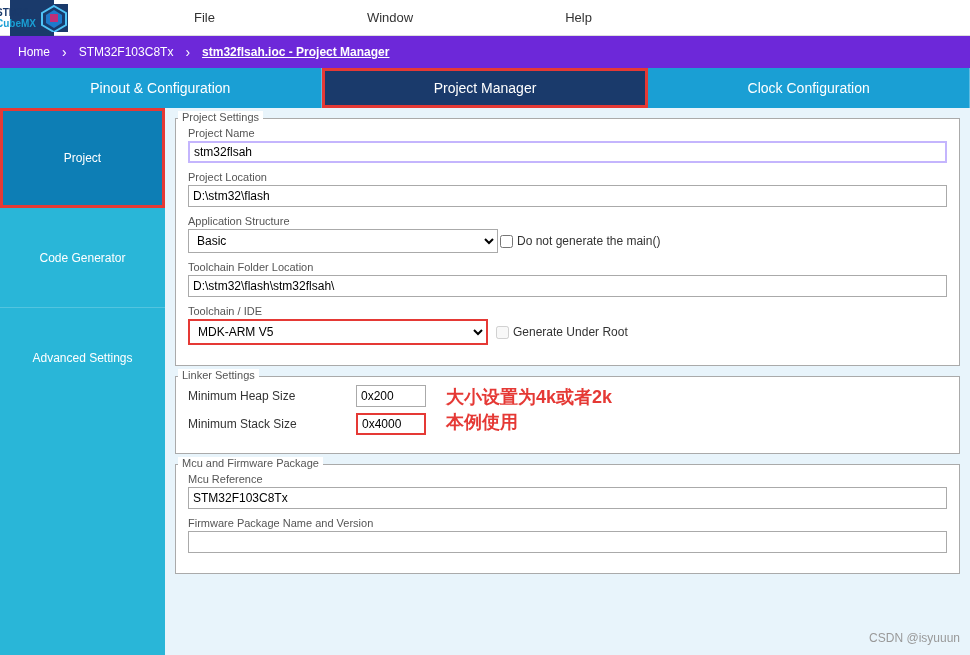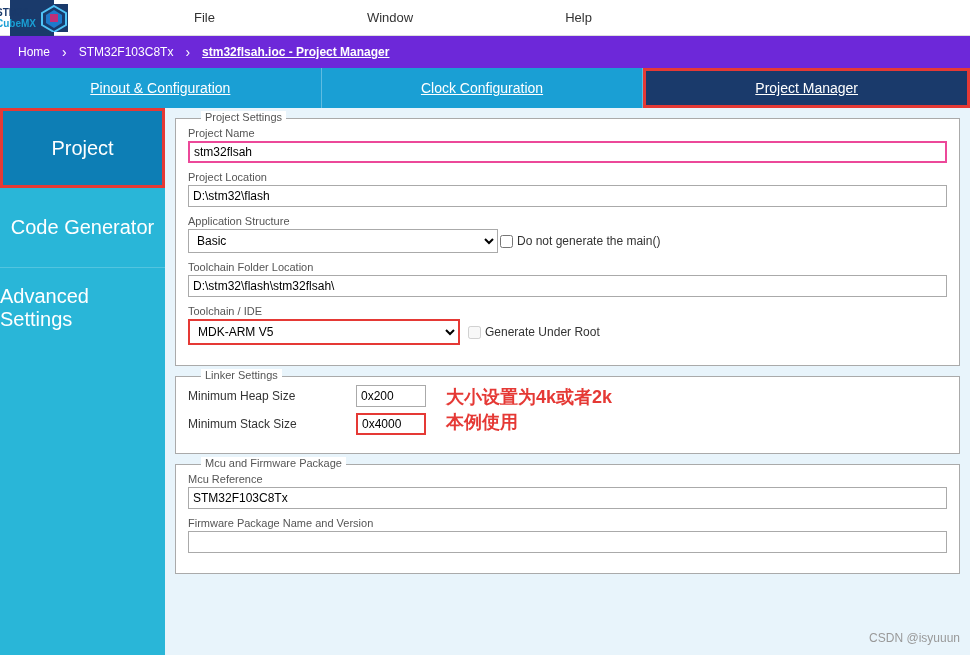--- a/index.html
+++ b/index.html
@@ -11,43 +11,43 @@
     .menu-item { margin: 0 40px; color: #333; font-size: 13px; cursor: pointer; }
 
     
     .breadcrumb { background: #6d28d9; height: 32px; display: flex; align-items: center; padding: 0 8px; }
     .bread-item { color: #fff; font-size: 12px; padding: 2px 10px; cursor: pointer; }
     .bread-sep { color: #fff; font-size: 14px; margin: 0 2px; }
     .bread-active { font-weight: bold; text-decoration: underline; }
 
     
     .tabbar { display: flex; height: 40px; background: #1a9fd4; }
-    .tab { flex: 1; display: flex; align-items: center; justify-content: center; color: #fff; font-size: 14px; cursor: pointer; border-right: 1px solid rgba(255,255,255,0.3); text-decoration: underline; }
+    .tab { flex: 1; display: flex; align-items: center; justify-content: center; color: #fff; font-size: 14px; cursor: pointer; border-right: 1px solid rgba(255,255,255,0.3); }
     .tab.highlight { background: #1a3a6b; border: 3px solid #e53935; }
 
     
     .main { display: flex; height: calc(655px - 36px - 32px - 40px); }
 
     
     .sidebar { width: 165px; background: #29b6d8; display: flex; flex-direction: column; }
-    .sidebar-item { height: 80px; display: flex; align-items: center; justify-content: center; color: #fff; font-size: 20px; cursor: pointer; border-bottom: 1px solid rgba(255,255,255,0.2); }
+    .sidebar-item { height: 100px; display: flex; align-items: center; justify-content: center; color: #fff; font-size: 12px; cursor: pointer; border-bottom: 1px solid rgba(255,255,255,0.2); }
     .sidebar-item.active { background: #0d7eb5; border: 3px solid #e53935; }
     .sidebar-item:last-child { border-bottom: none; }
 
     
     .content { flex: 1; background: #e8f4fb; padding: 10px; overflow-y: auto; }
 
     
     .field-group { border: 1px solid #aaa; background: #fff; margin-bottom: 10px; padding: 8px 12px 12px; position: relative; }
-    .field-group-title { position: absolute; top: -8px; left: 25px; background: #fff; padding: 0 4px; font-size: 11px; color: #555; }
+    .field-group-title { position: absolute; top: -8px; left: 2px; background: #fff; padding: 0 4px; font-size: 11px; color: #555; }
 
     .field-row { margin-bottom: 8px; }
     .field-label { font-size: 11px; color: #555; margin-bottom: 2px; }
     .field-input { width: 100%; height: 22px; border: 1px solid #aaa; padding: 2px 4px; font-size: 12px; outline: none; background: #fff; }
-    .field-input.highlighted { border: 2px solid #ec4899; }
+    .field-input.highlighted { border: 2px solid #c4b5fd; }
 
     .app-structure-row { display: flex; align-items: center; gap: 2px; }
     .select-input { height: 24px; border: 1px solid #aaa; background: #fff; font-size: 12px; padding: 2px 4px; }
     .checkbox-row { display: flex; align-items: center; gap: 4px; font-size: 12px; color: #333; }
 
     .toolchain-row { display: flex; align-items: center; gap: 8px; }
     .toolchain-select { border: 2px solid #e53935; }
 
     .linker-row { display: flex; align-items: center; gap: 28px; margin-bottom: 6px; }
     .linker-label { font-size: 12px; color: #333; width: 140px; }
@@ -94,22 +94,22 @@
 <div class="breadcrumb">
   <span class="bread-item">Home</span>
   <span class="bread-sep">›</span>
   <span class="bread-item">STM32F103C8Tx</span>
   <span class="bread-sep">›</span>
   <span class="bread-item bread-active">stm32flsah.ioc - Project Manager</span>
 </div>
 
 <div class="tabbar">
   <div class="tab">Pinout &amp; Configuration</div>
+  <div class="tab highlight">Project Manager</div>
   <div class="tab">Clock Configuration</div>
-  <div class="tab highlight">Project Manager</div>
 </div>
 
 <div class="main">
 
   <div class="sidebar">
     <div class="sidebar-item active">Project</div>
     <div class="sidebar-item">Code Generator</div>
     <div class="sidebar-item">Advanced Settings</div>
   </div>
 
@@ -143,21 +143,21 @@
       </div>
 
       <div class="field-row">
         <div class="field-label">Toolchain Folder Location</div>
         <input class="field-input" type="text" value="D:\stm32\flash\stm32flsah\" style="">
       </div>
 
       <div class="field-row">
         <div class="field-label">Toolchain / IDE</div>
         <div class="toolchain-row">
-          <select class="select-input toolchain-select" style="width:272px;height:26px;font-size:12px;">
+          <select class="select-input toolchain-select" style="width:300px;height:26px;font-size:12px;">
             <option>MDK-ARM V5</option>
             <option>MDK-ARM V4</option>
             <option>EWARM</option>
             <option>SW4STM32</option>
             <option>TrueSTUDIO</option>
             <option>Makefile</option>
           </select>
           <div class="checkbox-row">
             <input type="checkbox" disabled="" style="">
             <span>Generate Under Root</span>

